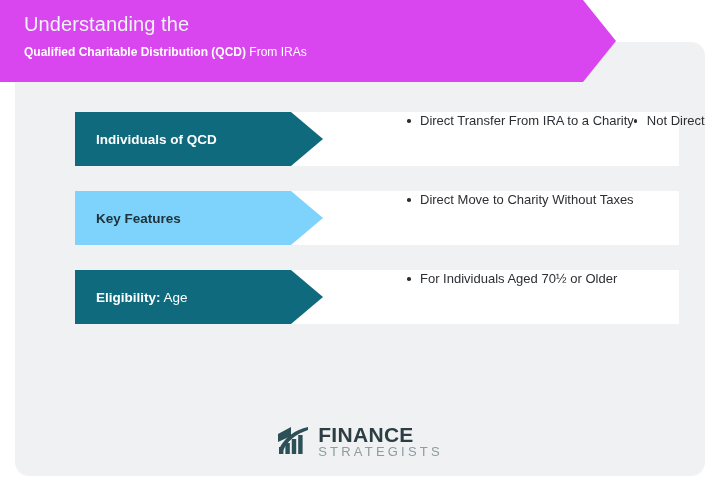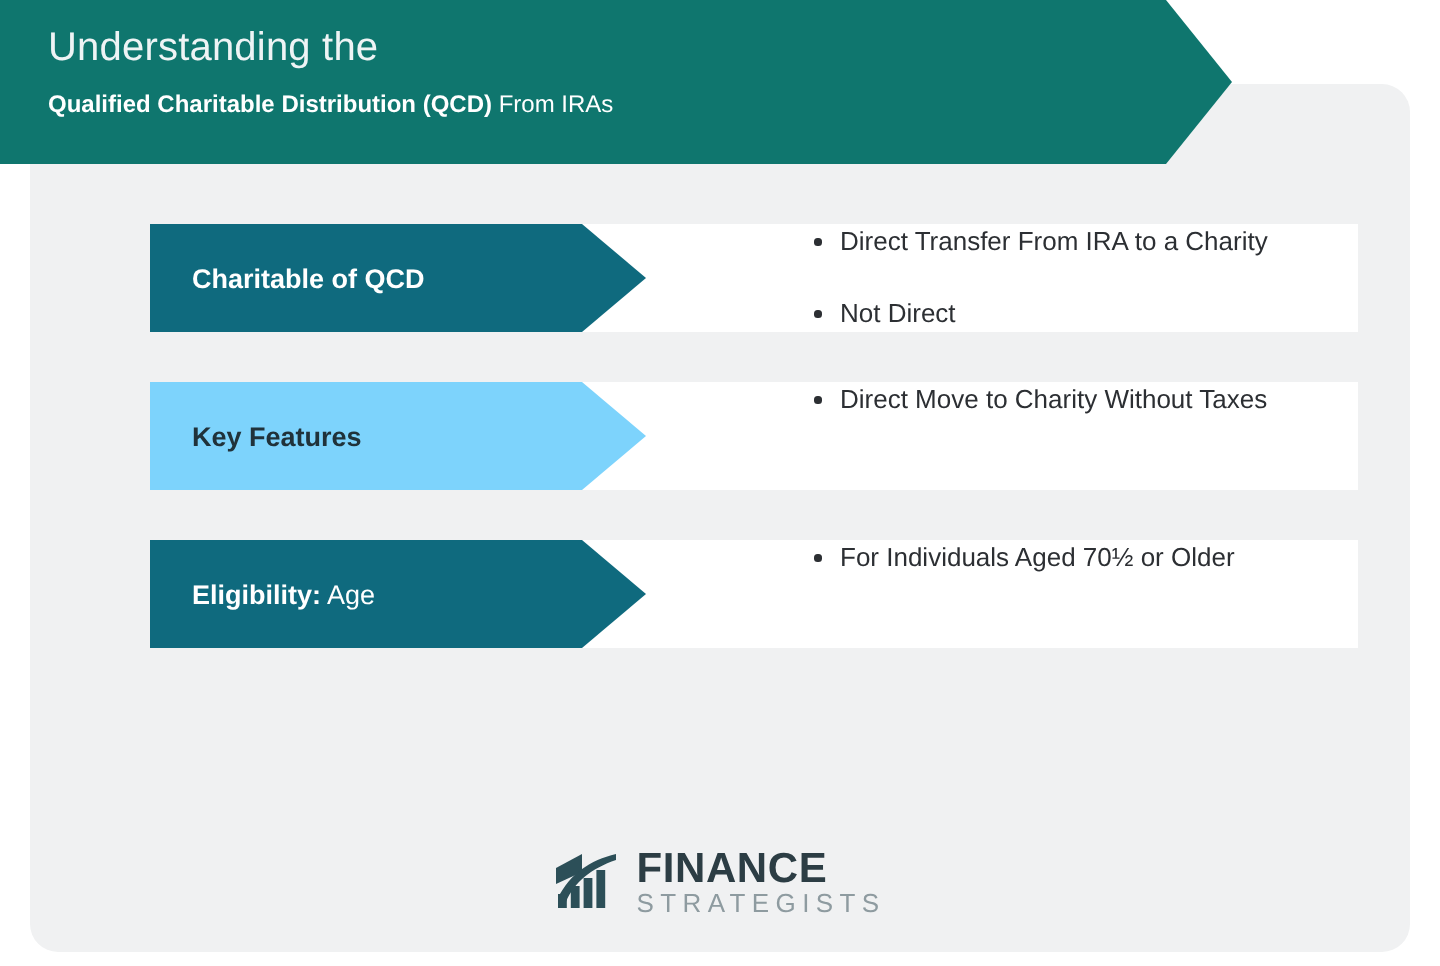--- a/index.html
+++ b/index.html
@@ -16,21 +16,21 @@
     -webkit-font-smoothing: antialiased;
   }
 
   
   #header-banner {
     position: absolute;
     left: 0;
     top: 0;
     width: 616px;
     height: 103px;
-    background: #0f766e;
+    background: #d946ef;
     -webkit-clip-path: polygon(0 0, 583px 0, 616px 41px, 583px 82px, 0 82px);
     clip-path: polygon(0 0, 583px 0, 616px 41px, 583px 82px, 0 82px);
     box-sizing: border-box;
     padding: 11px 0 16px 24px;
     z-index: 3;
   }
   #header-title-line1 {
     color: #eef4f5;
     font-size: 20px;
     font-weight: 400;
@@ -102,21 +102,21 @@
     white-space: nowrap;
   }
   .row-label.dark .row-label-text { color: #ffffff; }
   .row-label.light .row-label-text { color: #20323a; }
   .label-strong { font-weight: 700; }
   .label-normal { font-weight: 400; text-align: right; }
 
   .row-bullets {
     flex: 1 1 auto;
     display: flex;
-    flex-direction: column;
+    flex-direction: row;
     justify-content: space-between;
     padding-left: 84px;
     box-sizing: border-box;
   }
   .bullet {
     position: relative;
     font-size: 13px;
     line-height: 18px;
     color: #2c2f33;
     padding-left: 13px;
@@ -179,21 +179,21 @@
 
 <div id="header-banner">
   <div id="header-title-line1">Understanding the</div>
   <div id="header-title-line2"><span id="header-title-strong">Qualified Charitable Distribution (QCD)</span><span id="header-title-rest"> From IRAs</span></div>
 </div>
 
 <div id="rows">
 
   <div class="row">
     <div class="row-label dark">
-      <div class="row-label-text"><span class="label-strong">Charitable of QCD</span><span class="label-normal"></span></div>
+      <div class="row-label-text"><span class="label-strong">Individuals of QCD</span><span class="label-normal"></span></div>
     </div>
     <div class="row-bullets">
       <div class="bullet">Direct Transfer From IRA to a Charity</div>
       <div class="bullet">Not Direct</div>
     </div>
   </div>
 
   <div class="row">
     <div class="row-label light">
       <div class="row-label-text"><span class="label-strong">Key Features</span><span class="label-normal"></span></div>

